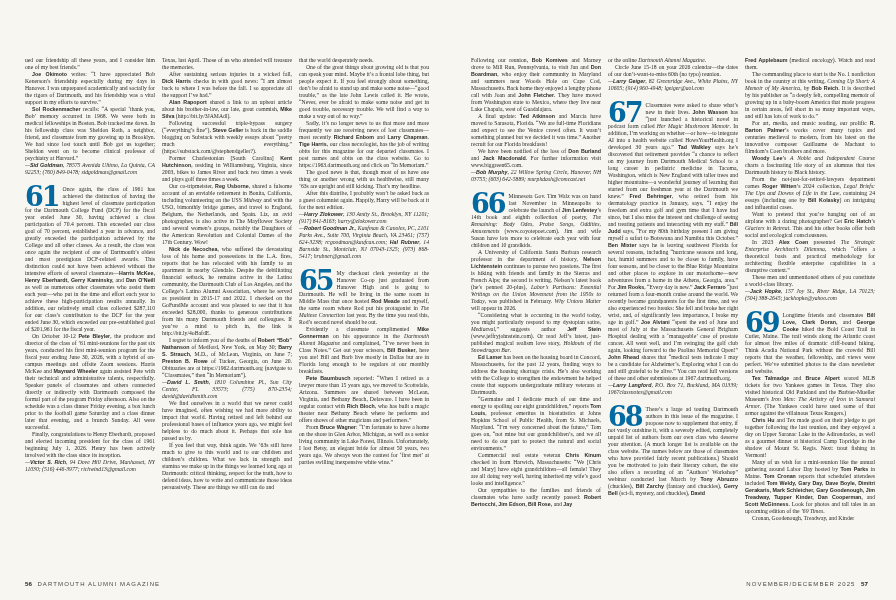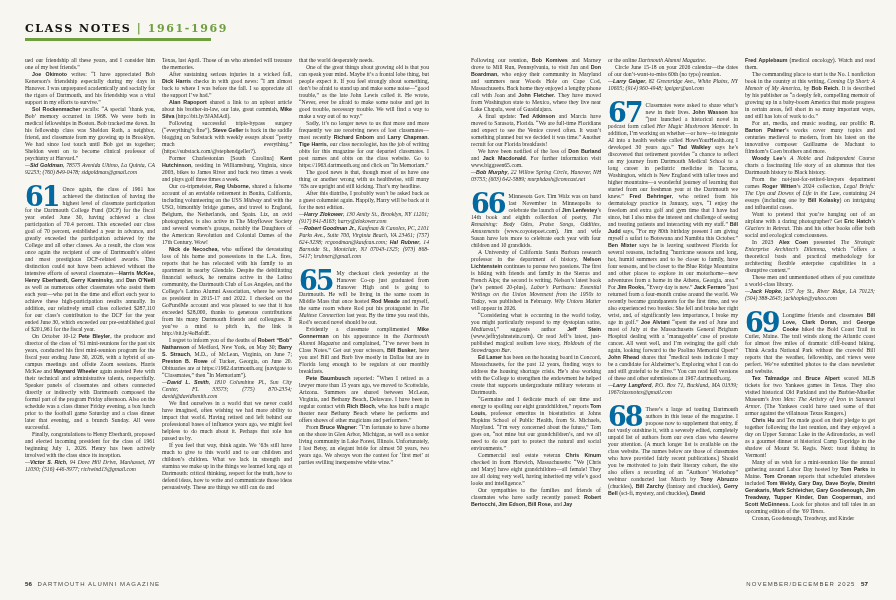--- a/index.html
+++ b/index.html
@@ -44,27 +44,20 @@
   }
   .footer b{font-size:6.2px;color:#1c1b18}
   .footer-left{left:25px}
   .footer-right{right:28px}
 </style>
 </head>
 <body>
 
 <div class="spread">
 
-  <div class="header">
-    <div class="header-line">
-      <span>CLASS NOTES</span>
-      <span class="header-years"><span>|</span> <span>1961-1969</span></span>
-    </div>
-    <div class="header-rule"></div>
-  </div>
 
   <div class="columns">
       <div class="col">
         <p class="blk cont">ued our friendship all these years, and I consider him one of my best friends.”</p>
         <p class="blk para"><b>Joe Okimoto</b> writes: “I have appreciated Bob Kenerson’s friendship especially during my days in Hanover. I was unprepared academically and socially for the rigors of Dartmouth, and his friendship was a vital support in my efforts to survive.”</p>
         <p class="blk para"><b>Sol Rockenmacher</b> recalls: “A special ‘thank you, Bob’ memory occurred in 1968. We were both in medical fellowships in Boston. Bob tracked me down. In his fellowship class was Sheldon Roth, a neighbor, friend, and classmate from my growing up in Brooklyn. We had since lost touch until Bob got us together; Sheldon went on to become clinical professor of psychiatry at Harvard.”</p>
         <p class="blk sig">—<b>Sid Goldman</b>, 78575 Avenida Ultimo, La Quinta, CA 92253; (760) 849-0478; sidgoldman@gmail.com</p>
         <p class="blk section"><span class="secnum">61</span>Once again, the class of 1961 has achieved the distinction of having the highest level of classmate participation for the Dartmouth College Fund (DCF) for the fiscal year ended June 30, having achieved a class participation of 70.4 percent. This exceeded our class goal of 70 percent, established a year in advance, and greatly exceeded the participation achieved by the College and all other classes. As a result, the class was once again the recipient of one of Dartmouth’s oldest and most prestigious DCF-related awards. This distinction could not have been achieved without the intensive efforts of several classmates—<b>Harris McKee, Henry Eberhardt, Gerry Kaminsky,</b> and <b>Dan O’Neill</b> as well as numerous other classmates who assist them each year—who put in the time and effort each year to achieve these high-participation results annually. In addition, our relatively small class collected $287,110 for our class’s contribution to the DCF for the year ended June 30, which exceeded our pre-established goal of $201,961 for the fiscal year.</p>
         <p class="blk para">On October 10-12 <b>Pete Bleyler</b>, the producer and director of the class of ’61 mini-reunions for the past six years, conducted his first mini-reunion program for the fiscal year ending June 30, 2026, with a hybrid of on-campus meetings and offsite Zoom sessions. Harris McKee and <b>Maynard Wheeler</b> again assisted Pete with their technical and administrative talents, respectfully. Speaker panels of classmates and others connected directly or indirectly with Dartmouth composed the formal part of the program Friday afternoon. Also on the schedule was a class dinner Friday evening, a box lunch prior to the football game Saturday and a class dinner later that evening, and a brunch Sunday. All were successful.</p>
         <p class="blk para">Finally, congratulations to Henry Eberhardt, proposed and elected incoming president for the class of 1961 beginning July 1, 2026. Henry has been actively involved with the class since its inception.</p>

